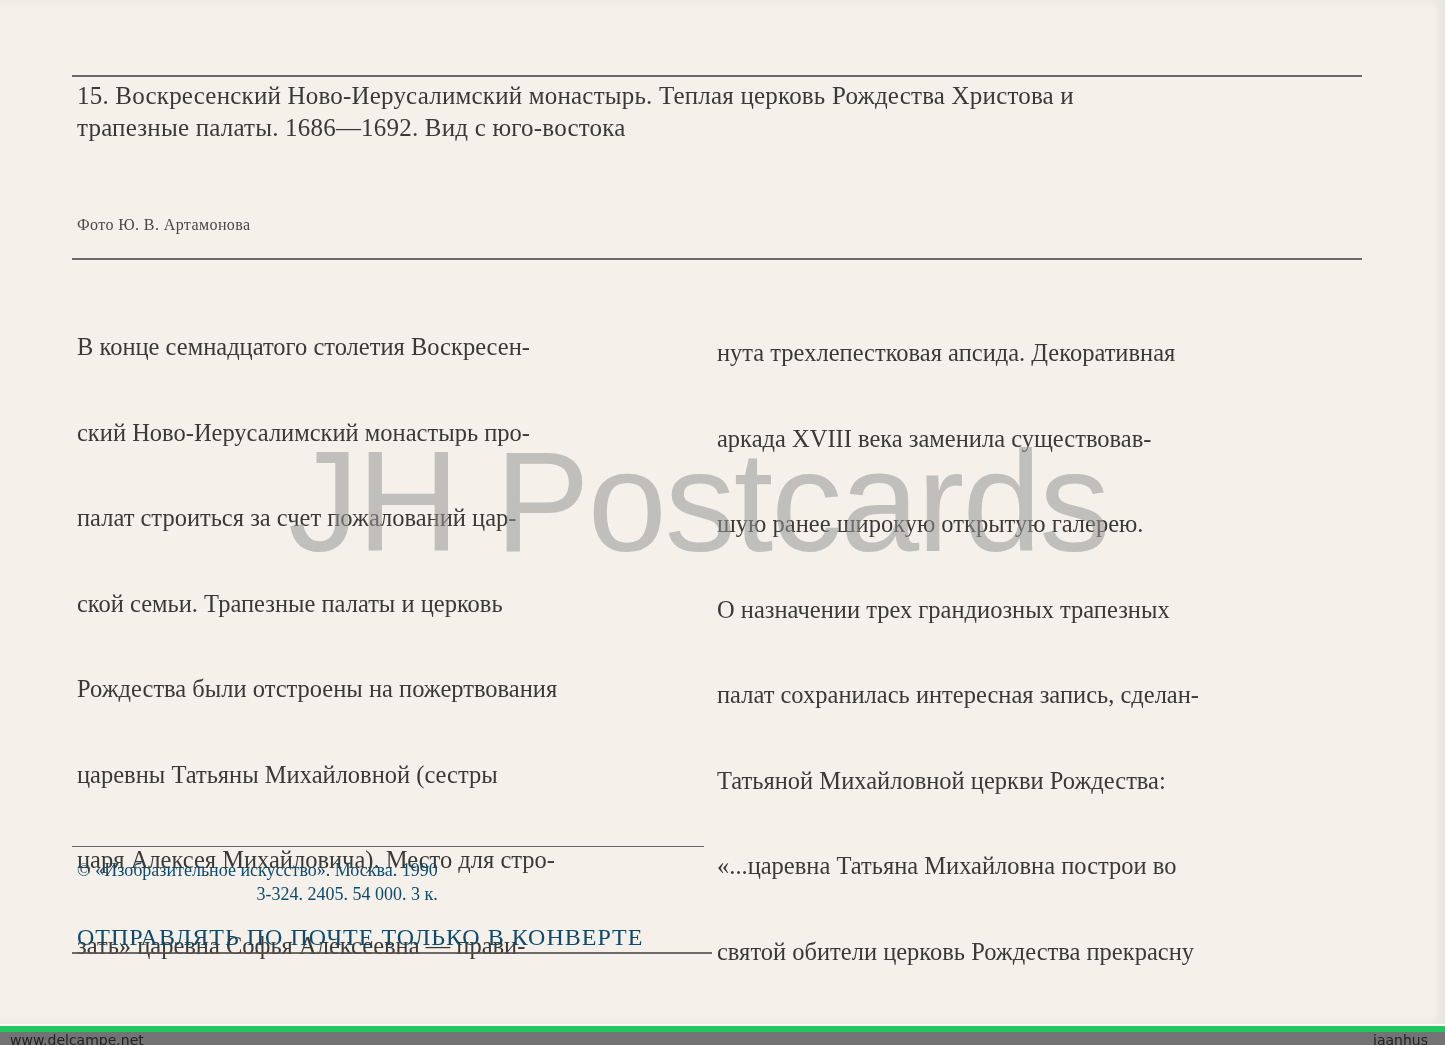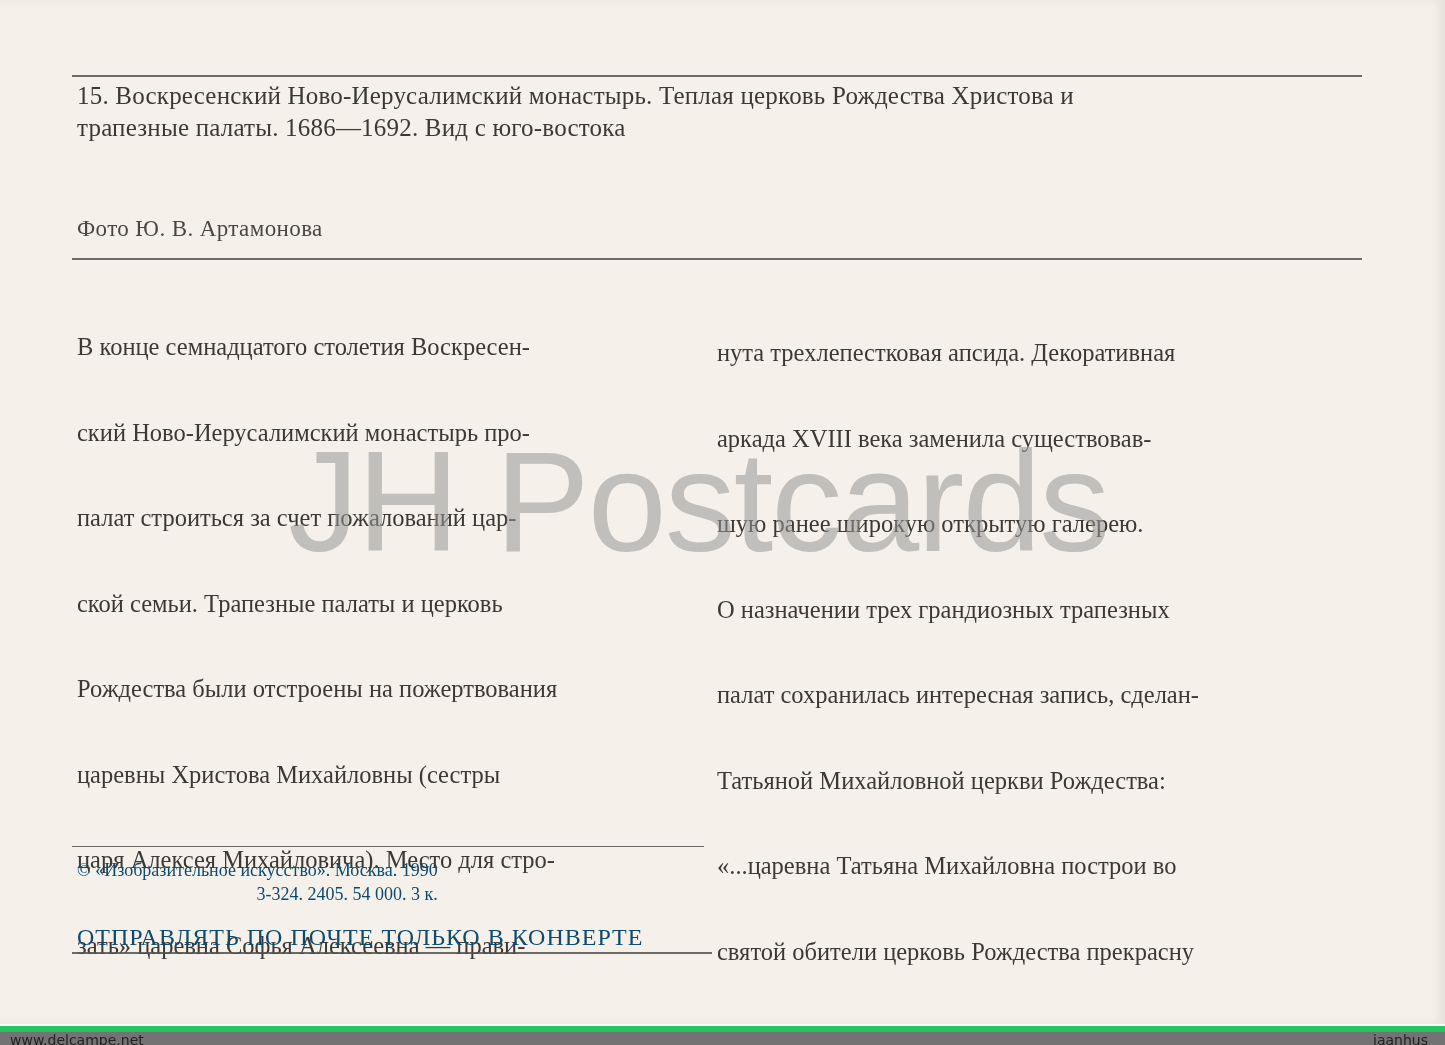--- a/index.html
+++ b/index.html
@@ -16,21 +16,21 @@
   }
   .rule {
     position:absolute; height:2px; background:#55524e; opacity:0.85;
   }
   .title {
     position:absolute; left:77px; top:80px; width:1240px;
     font-size:25px; line-height:32px; letter-spacing:0.2px;
   }
   .credit {
     position:absolute; left:77px; top:216px;
-    font-size:23px; letter-spacing:0.4px; color:#4a4743;
+    font-size:16px; letter-spacing:0.4px; color:#4a4743;
   }
   .col {
     position:absolute; font-size:24.5px; line-height:28.5px; white-space:pre;
   }
   .col .line { display:block; }
   .col-left { left:77px; top:276px; }
   .col-right { left:717px; top:282px; }
   .copyright {
     position:absolute; left:77px; top:858px; font-size:18px; line-height:24px;
     color:#0c4a6e;
@@ -69,21 +69,21 @@
   <div class="credit">Фото Ю. В. Артамонова</div>
 
   <div class="rule" style="left:72px; top:258px; width:1290px;"></div>
 
   <div class="col col-left">
     <span class="line">В конце семнадцатого столетия Воскресен-</span>
     <span class="line">ский Ново-Иерусалимский монастырь про-</span>
     <span class="line">палат строиться за счет пожалований цар-</span>
     <span class="line">ской семьи. Трапезные палаты и церковь</span>
     <span class="line">Рождества были отстроены на пожертвования</span>
-    <span class="line">царевны Христова Михайловны (сестры</span>
+    <span class="line">царевны Татьяны Михайловной (сестры</span>
     <span class="line">царя Алексея Михайловича). Место для стро-</span>
     <span class="line">зать» царевна Софья Алексеевна — прави-</span>
     
     
     
     
     
     
     
     

